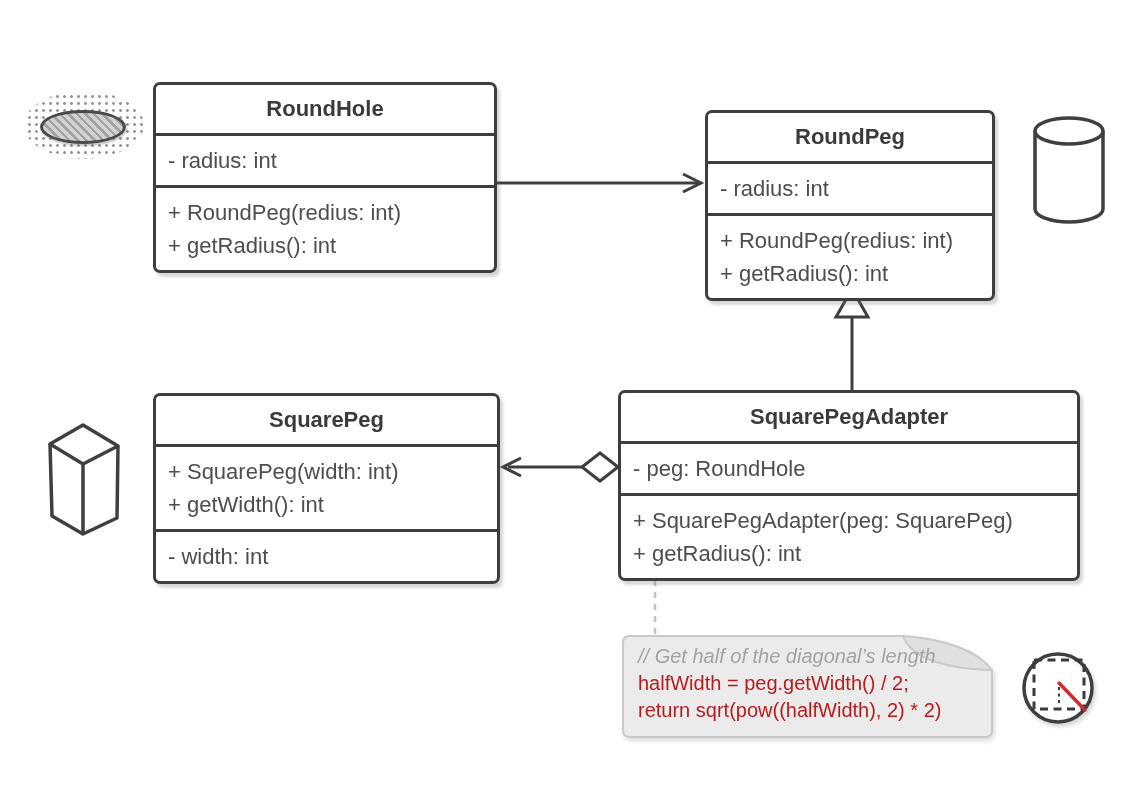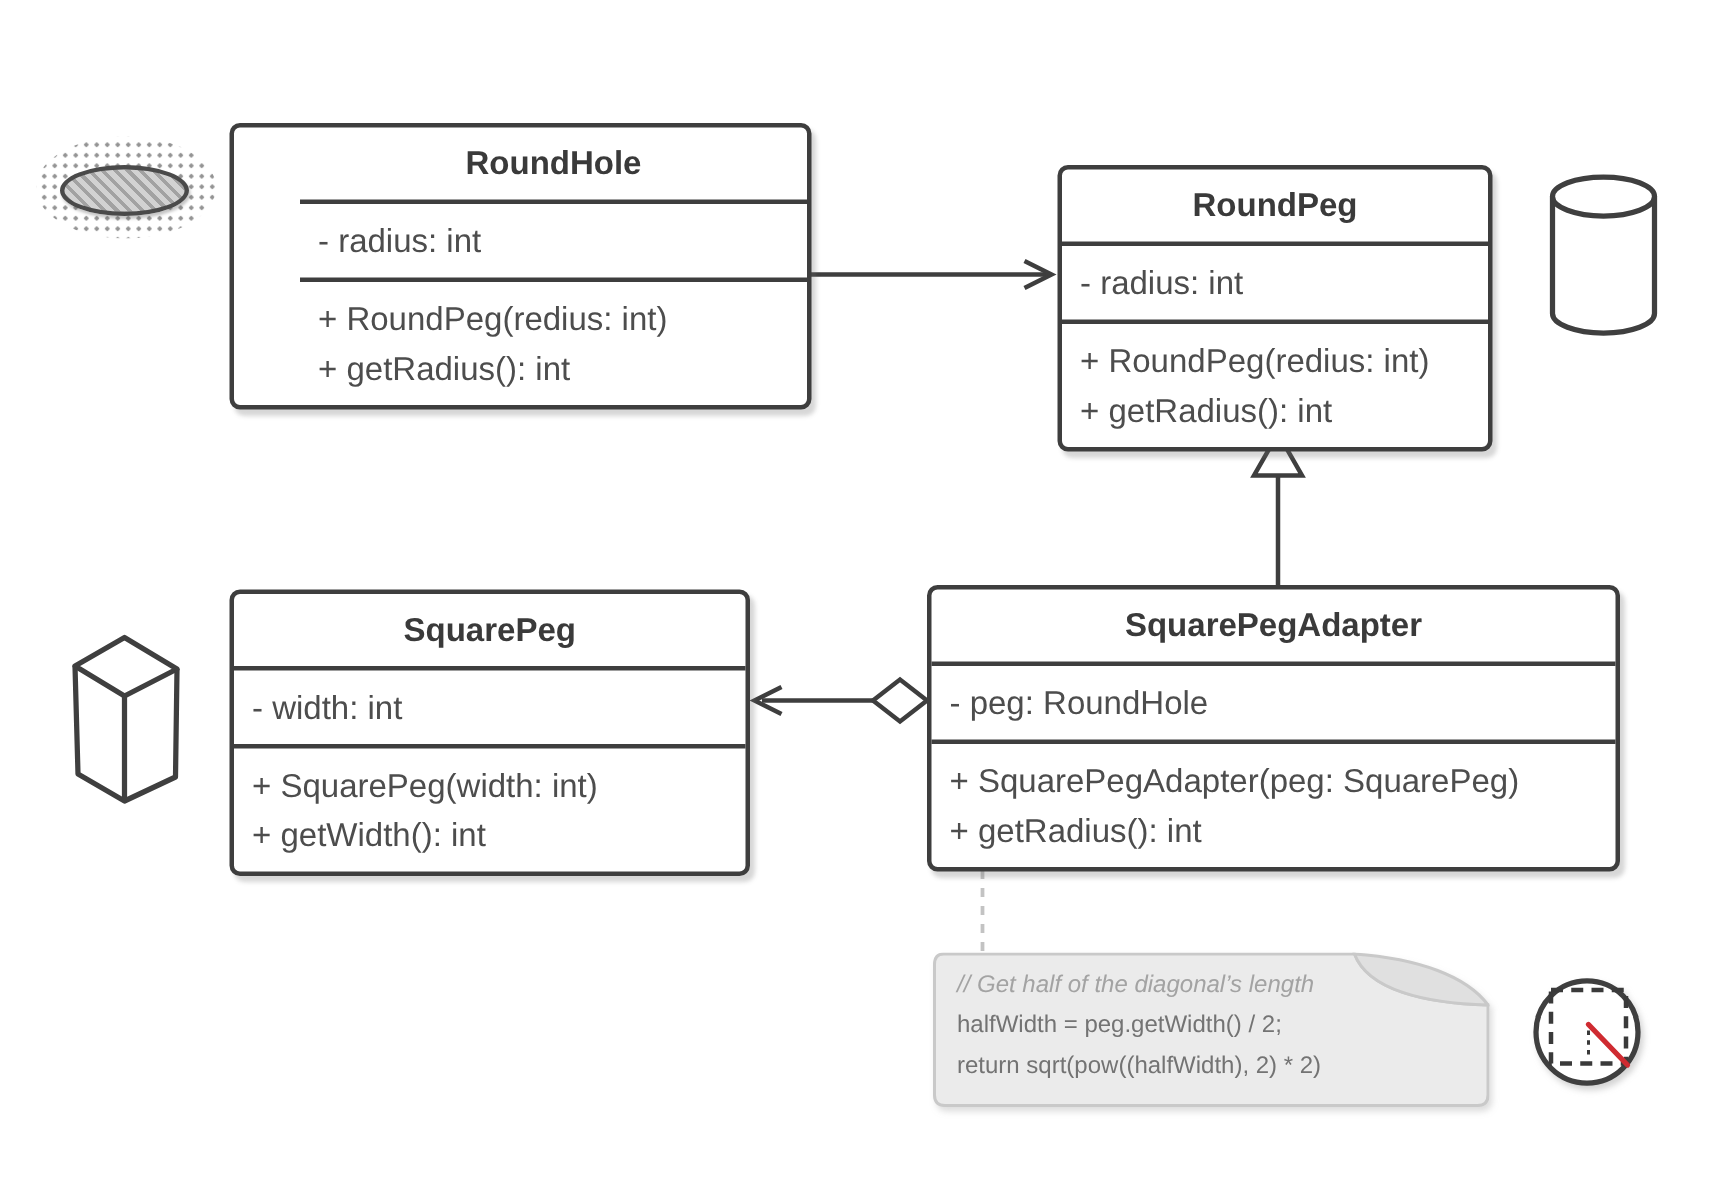--- a/index.html
+++ b/index.html
@@ -13,35 +13,35 @@
     box-shadow:3px 4px 3px rgba(110,110,110,0.28);color:#4d4d4d;
   }
   .uml-title{
     font-size:22px;font-weight:bold;color:#3a3a3a;text-align:center;
     line-height:26px;padding:11px 8px;white-space:nowrap;
   }
   .uml-section{
     border-top:3px solid #3e3e3e;font-size:22px;line-height:33px;
     padding:8px 12px;white-space:nowrap;
   }
-  .pos-roundhole{left:153px;top:82px;width:338px;padding-left:44px;}
+  .pos-roundhole{left:153px;top:82px;width:338px;}
   .pos-roundpeg{left:705px;top:110px;width:284px;}
   .pos-squarepeg{left:153px;top:393px;width:341px;}
   .pos-adapter{left:618px;top:390px;width:456px;}
   
   .connectors{position:absolute;left:0;top:0;pointer-events:none;}
   .connectors .solid{stroke:#3e3e3e;stroke-width:3;fill:none;}
   .connectors .hollow{stroke:#3e3e3e;stroke-width:3;fill:#ffffff;}
   .connectors .anchor{stroke:#c3c3c3;stroke-width:2.5;stroke-dasharray:6 6;fill:none;}
   
   .note{position:absolute;left:622px;top:635px;width:371px;height:103px;}
   .note svg{position:absolute;left:0;top:0;filter:drop-shadow(2px 3px 2px rgba(120,120,120,0.25));}
-  .note-text{position:absolute;left:16px;top:8px;font-size:16px;line-height:27px;white-space:nowrap;}
+  .note-text{position:absolute;left:16px;top:8px;font-size:20px;line-height:27px;white-space:nowrap;}
   .note-comment{font-style:italic;color:#a3a3a3;}
-  .note-code{color:#737373;}
+  .note-code{color:#b91c1c;}
   .note-code b{font-weight:normal;}
   
   .hole-halo{
     position:absolute;left:24px;top:91px;width:120px;height:68px;border-radius:50%;
     background-image:radial-gradient(circle,#949494 1.3px,rgba(0,0,0,0) 1.5px);
     background-size:7px 7px;background-position:2px 2px;
   }
   .hole-ellipse{
     position:absolute;left:40px;top:110px;width:80px;height:28px;
     border:3px solid #4a4a4a;border-radius:50%;
@@ -93,25 +93,25 @@
     </div>
     <div class="uml-section">
       <div>+ RoundPeg(redius: int)</div>
       <div>+ getRadius(): int</div>
     </div>
   </div>
 
   <div class="uml-class pos-squarepeg">
     <div class="uml-title">SquarePeg</div>
     <div class="uml-section">
-      <div>- width: int</div>
+      <div>+ SquarePeg(width: int)</div>
+      <div>+ getWidth(): int</div>
     </div>
     <div class="uml-section">
-      <div>+ SquarePeg(width: int)</div>
-      <div>+ getWidth(): int</div>
+      <div>- width: int</div>
     </div>
   </div>
 
   <div class="uml-class pos-adapter">
     <div class="uml-title">SquarePegAdapter</div>
     <div class="uml-section">
       <div>- peg: RoundHole</div>
     </div>
     <div class="uml-section">
       <div>+ SquarePegAdapter(peg: SquarePeg)</div>

